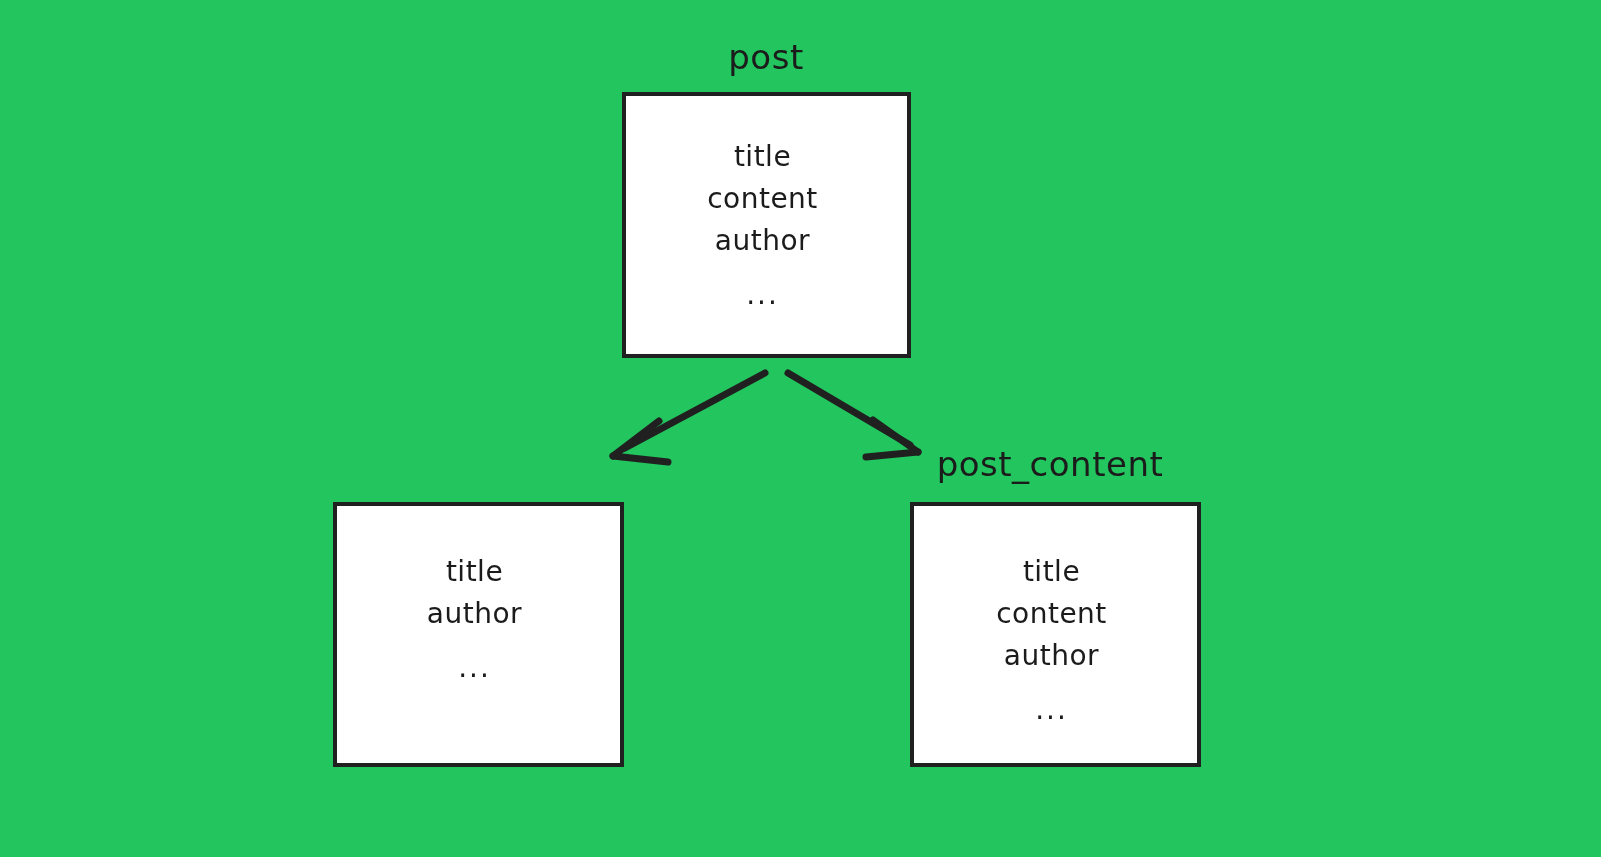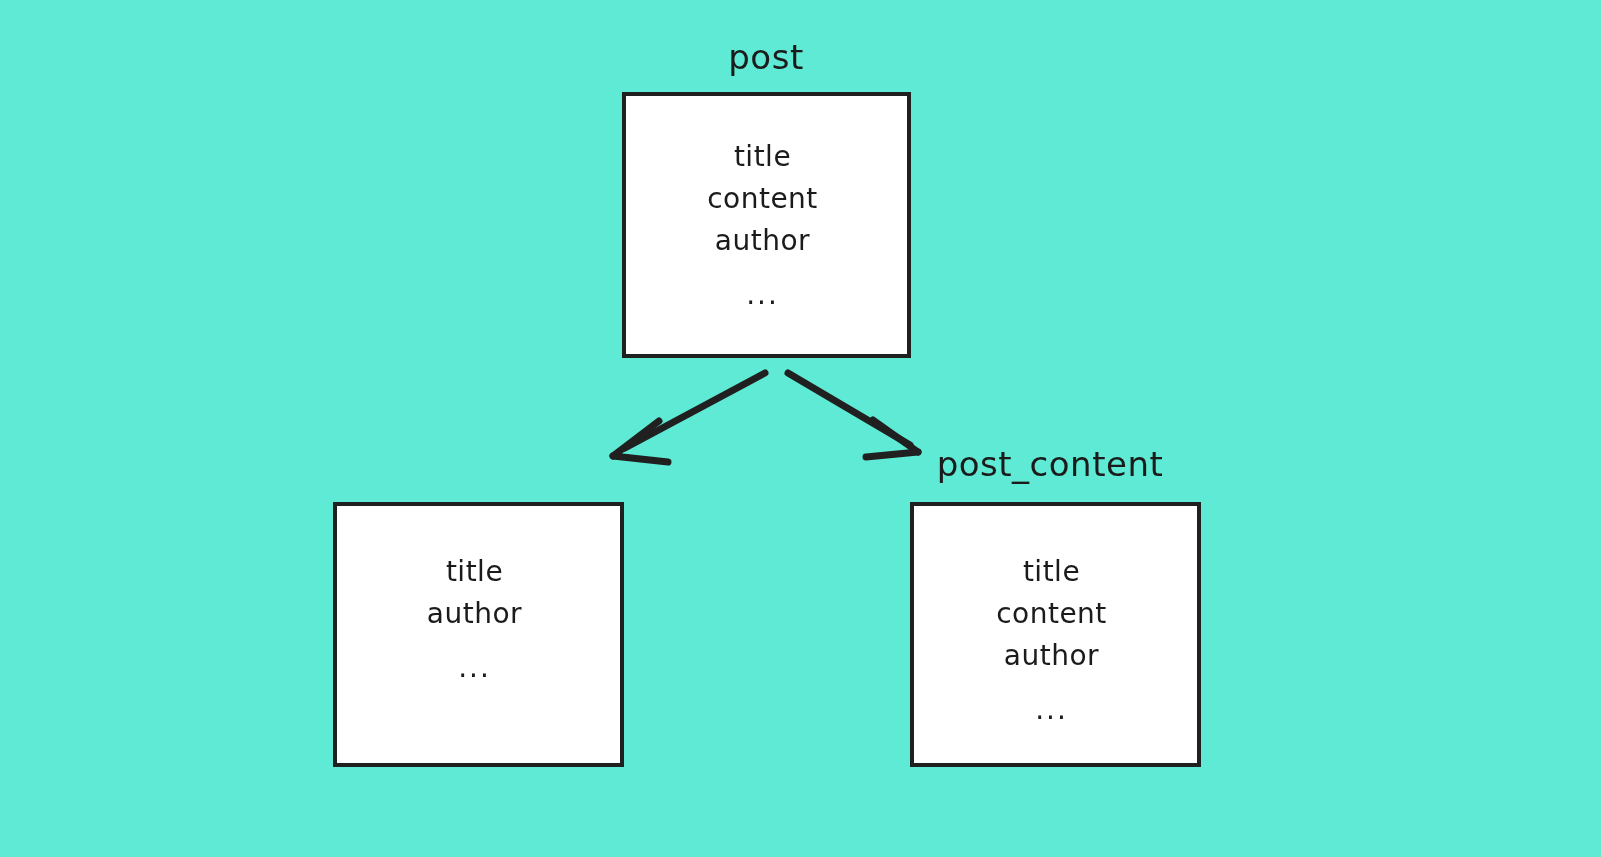--- a/index.html
+++ b/index.html
@@ -8,21 +8,21 @@
     padding: 0;
     background: #ffffff;
   }
   body {
     font-family: "DejaVu Sans", sans-serif;
   }
   #canvas {
     position: relative;
     width: 1601px;
     height: 857px;
-    background: #5eead4;
+    background: #22c55e;
     overflow: hidden;
   }
   .hand {
     font-family: "DejaVu Sans", sans-serif;
     font-weight: 400;
     color: #1b1b1b;
     letter-spacing: 0.5px;
   }
 
   

